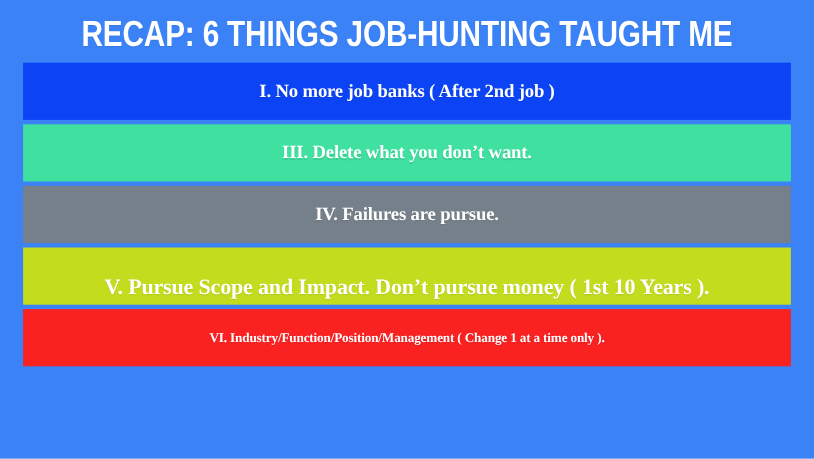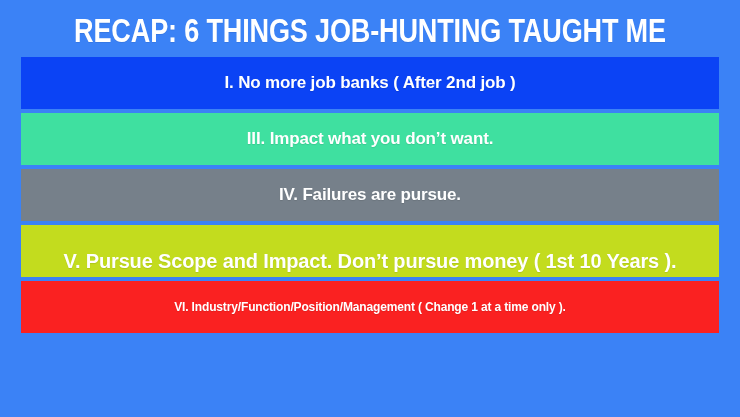--- a/index.html
+++ b/index.html
@@ -56,40 +56,41 @@
   }
   .row-label {
     color: #ffffff;
     font-weight: bold;
     font-size: 17px;
     line-height: 20px;
     text-align: center;
     white-space: nowrap;
     letter-spacing: -0.15px;
     text-shadow: 0 1px 1px rgba(0,0,0,0.10);
+    font-family: Liberation Serif, serif;
   }
   .row-label.sz-sm { font-size: 20px; margin-top: 20px; }
   .row-label.sz-xs { font-size: 12px; }
 </style>
 </head>
 <body>
 
 <div id="slide" style="background: #3b82f6;">
 
   <div id="slide-title" style="color: rgb(255, 255, 255);">RECAP: 6 THINGS JOB-HUNTING TAUGHT ME</div>
 
   <div id="rows">
 
     <div class="row" style="background: rgb(11, 67, 245);">
       <span class="row-label" style="color: rgb(255, 255, 255);">I. No more job banks ( After 2nd job )</span>
     </div>
 
 
     <div class="row" style="background: rgb(63, 224, 160);">
-      <span class="row-label" style="color: rgb(255, 255, 255);">III. Impact what you don’t want.</span>
+      <span class="row-label" style="color: rgb(255, 255, 255);">III. Delete what you don’t want.</span>
     </div>
 
     <div class="row" style="background: rgb(118, 128, 138);">
       <span class="row-label" style="color: rgb(255, 255, 255);">IV. Failures are pursue.</span>
     </div>
 
     <div class="row" style="background: rgb(195, 220, 30);">
       <span class="row-label sz-sm" style="color: rgb(255, 255, 255);">V. Pursue Scope and Impact. Don’t pursue money ( 1st 10 Years ).</span>
     </div>
 

